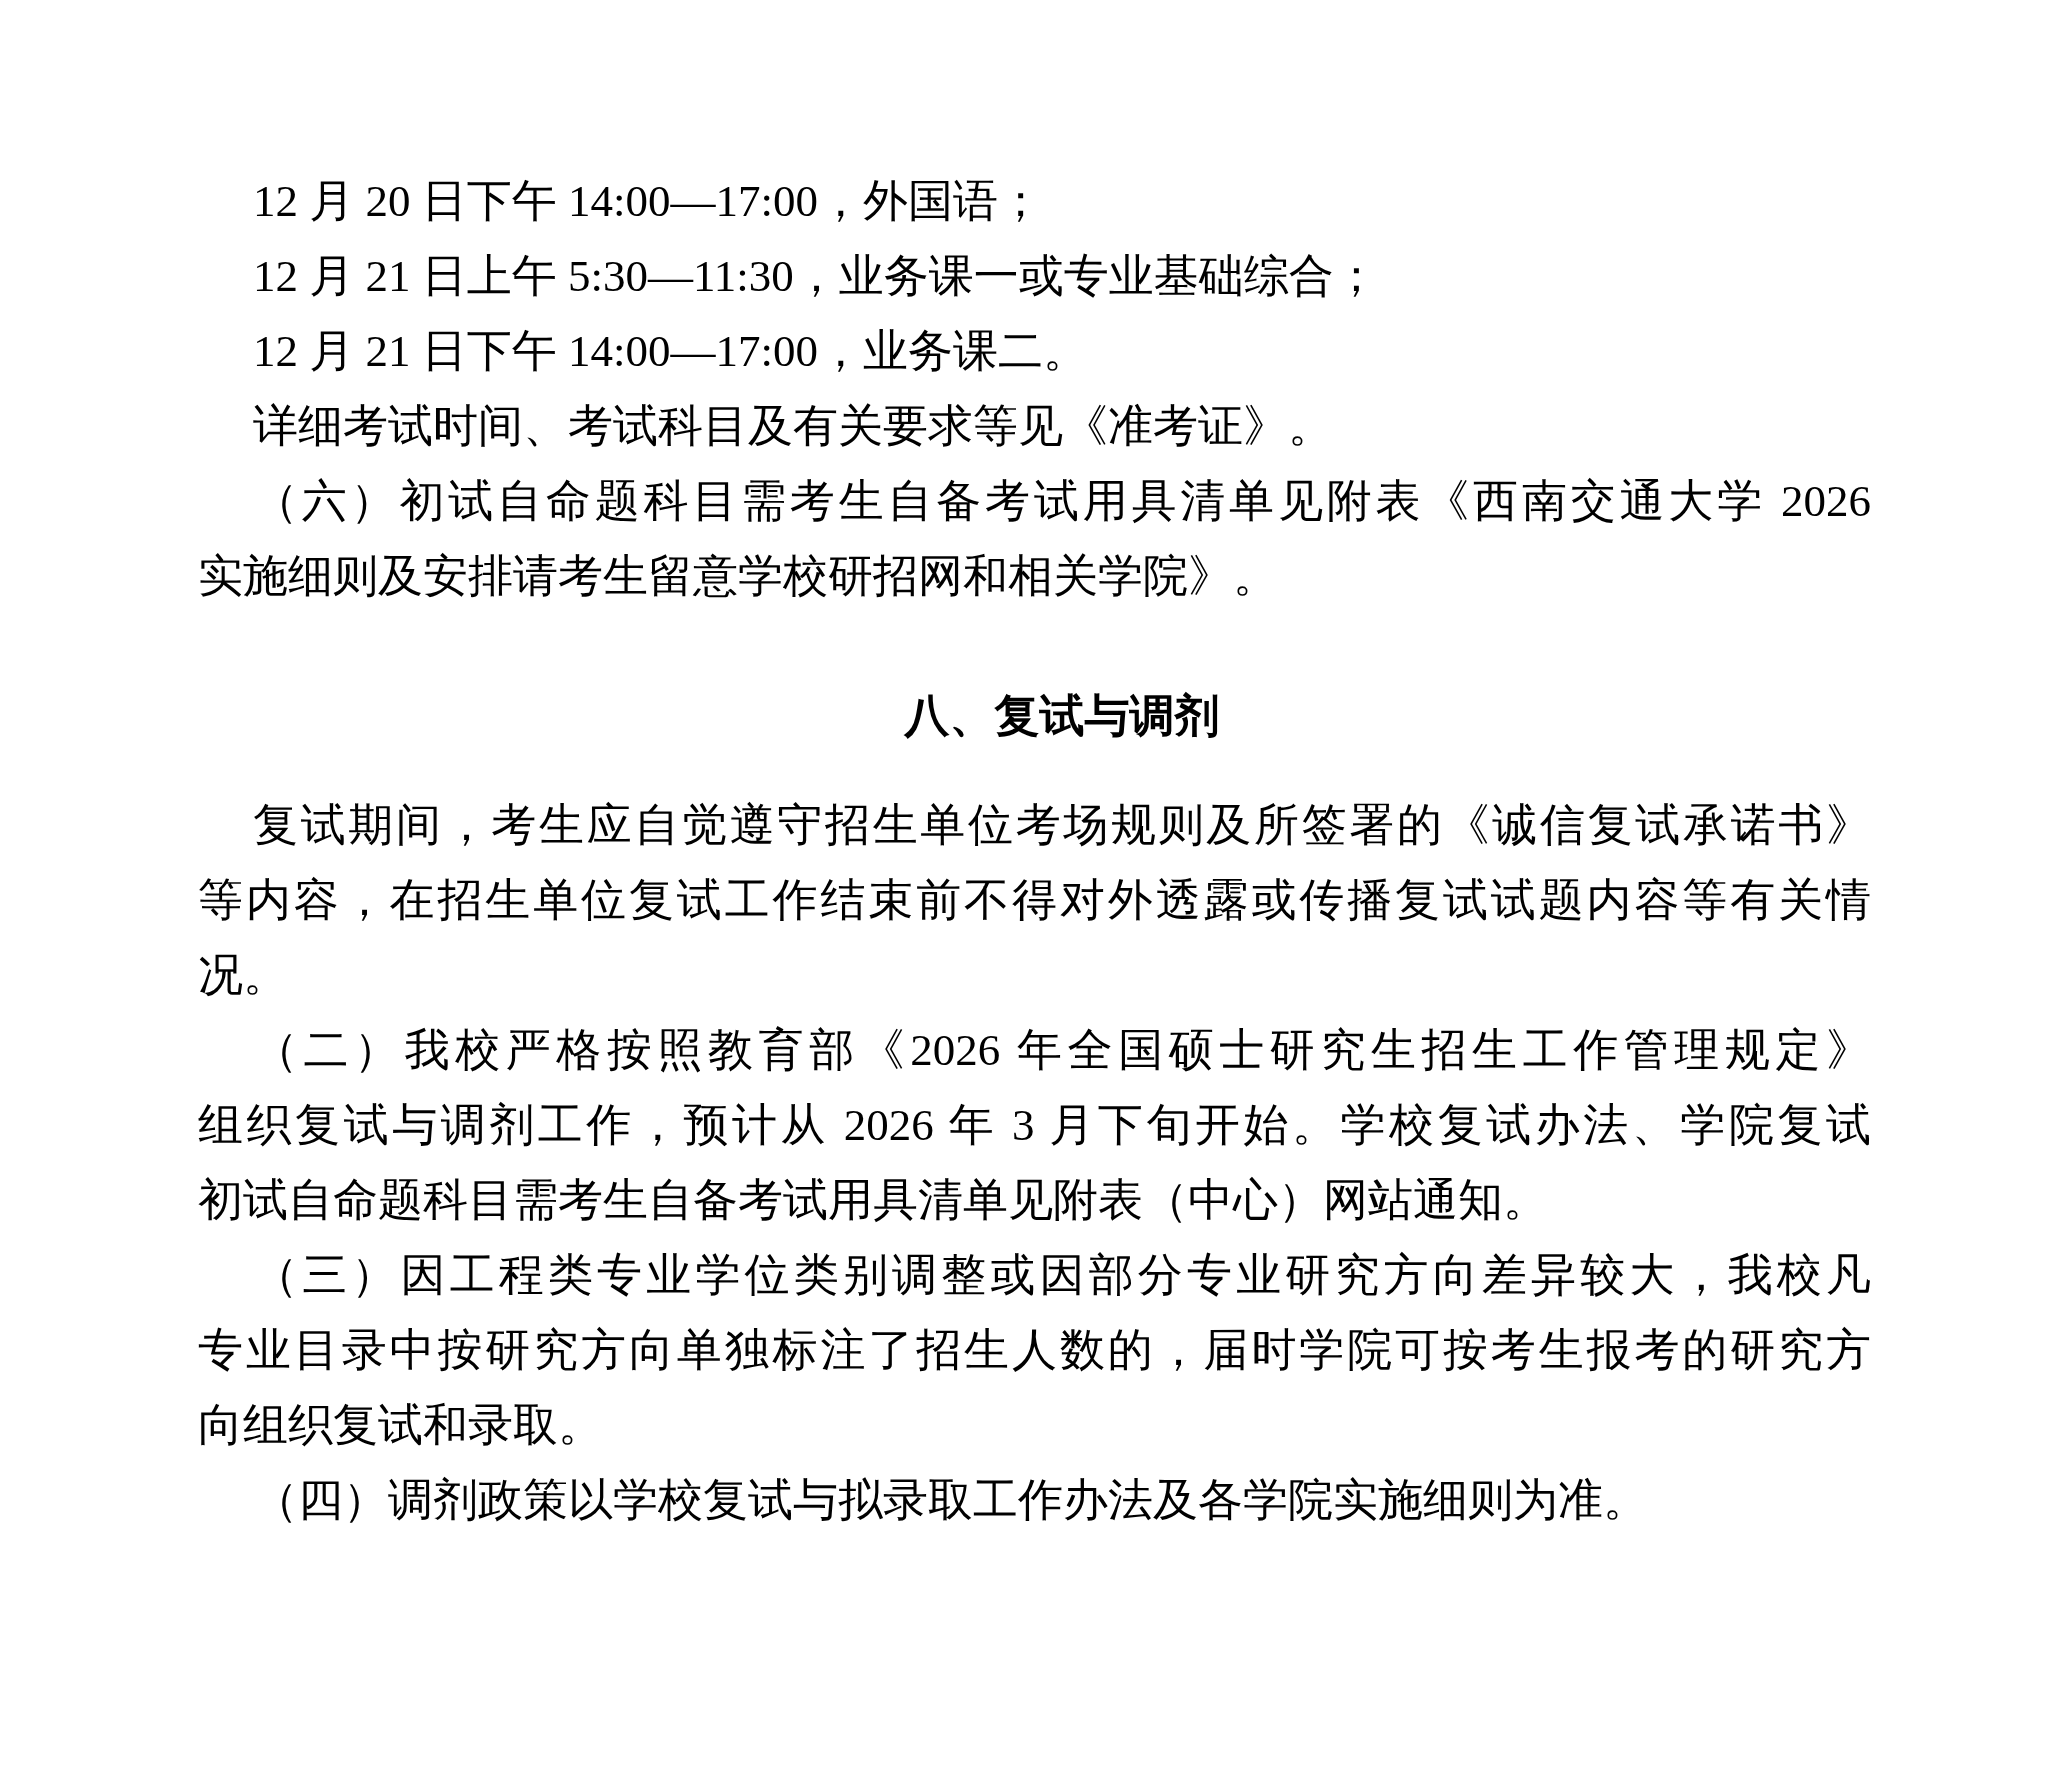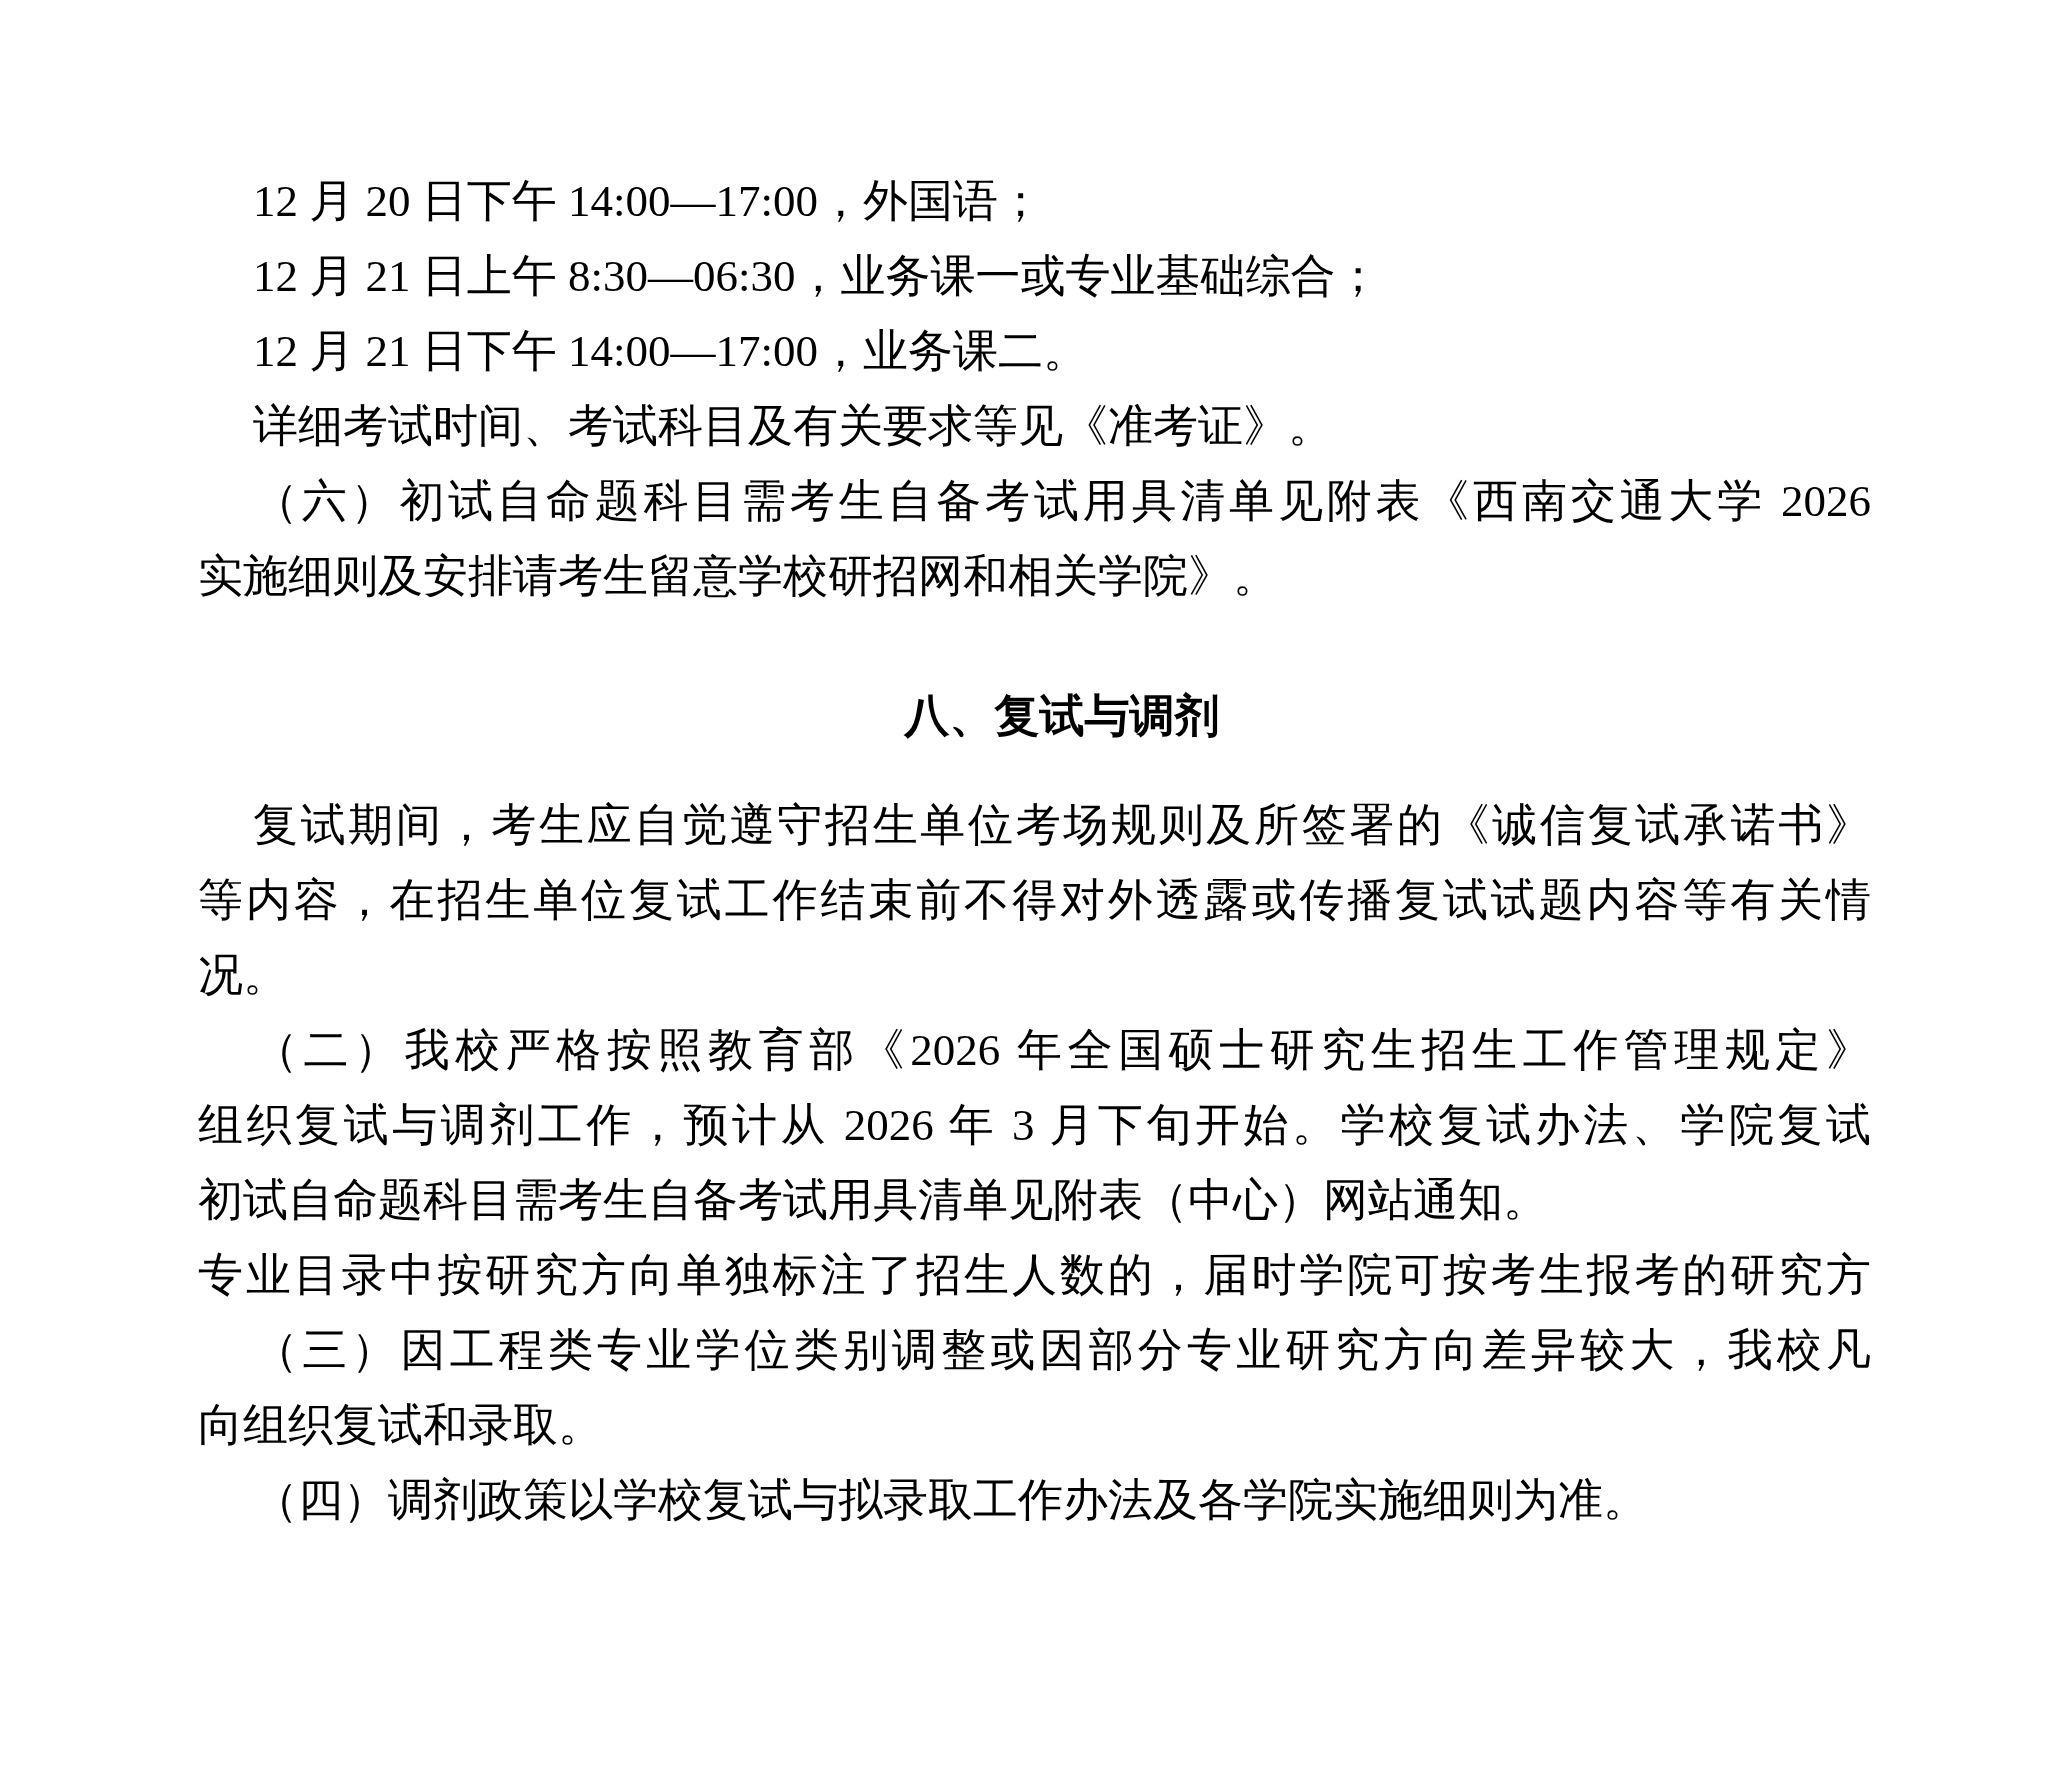--- a/index.html
+++ b/index.html
@@ -55,21 +55,21 @@
 </style>
 </head>
 <body>
 
 <div class="page">
   <div class="content" id="doc-content">
       <div class="para">
         <div class="line para-start para-end">12 月 20 日下午 14:00—17:00，外国语；</div>
       </div>
       <div class="para">
-        <div class="line para-start para-end">12 月 21 日上午 8:30—06:30，业务课一或专业基础综合；</div>
+        <div class="line para-start para-end">12 月 21 日上午 5:30—11:30，业务课一或专业基础综合；</div>
       </div>
       <div class="para">
         <div class="line para-start para-end">12 月 21 日下午 14:00—17:00，业务课二。</div>
       </div>
       <div class="para">
         <div class="line para-start para-end">详细考试时间、考试科目及有关要求等见《准考证》。</div>
       </div>
       <div class="para">
         <div class="line para-start">（六）初试自命题科目需考生自备考试用具清单见附表《西南交通大学 2026</div>
         <div class="line para-end">实施细则及安排请考生留意学校研招网和相关学院》。</div>
@@ -81,22 +81,22 @@
         <div class="line para-start">复试期间，考生应自觉遵守招生单位考场规则及所签署的《诚信复试承诺书》</div>
         <div class="line">等内容，在招生单位复试工作结束前不得对外透露或传播复试试题内容等有关情</div>
         <div class="line para-end">况。</div>
       </div>
       <div class="para">
         <div class="line para-start">（二）我校严格按照教育部《2026 年全国硕士研究生招生工作管理规定》</div>
         <div class="line">组织复试与调剂工作，预计从 2026 年 3 月下旬开始。学校复试办法、学院复试</div>
         <div class="line para-end">初试自命题科目需考生自备考试用具清单见附表（中心）网站通知。</div>
       </div>
       <div class="para">
+        <div class="line para-start">（三）因工程类专业学位类别调整或因部分专业研究方向差异较大，我校凡</div>
         <div class="line">专业目录中按研究方向单独标注了招生人数的，届时学院可按考生报考的研究方</div>
-        <div class="line para-start">（三）因工程类专业学位类别调整或因部分专业研究方向差异较大，我校凡</div>
         <div class="line para-end">向组织复试和录取。</div>
       </div>
       <div class="para">
         <div class="line para-start para-end">（四）调剂政策以学校复试与拟录取工作办法及各学院实施细则为准。</div>
       </div>
     </div>
 </div>
 
 
 </body></html>

